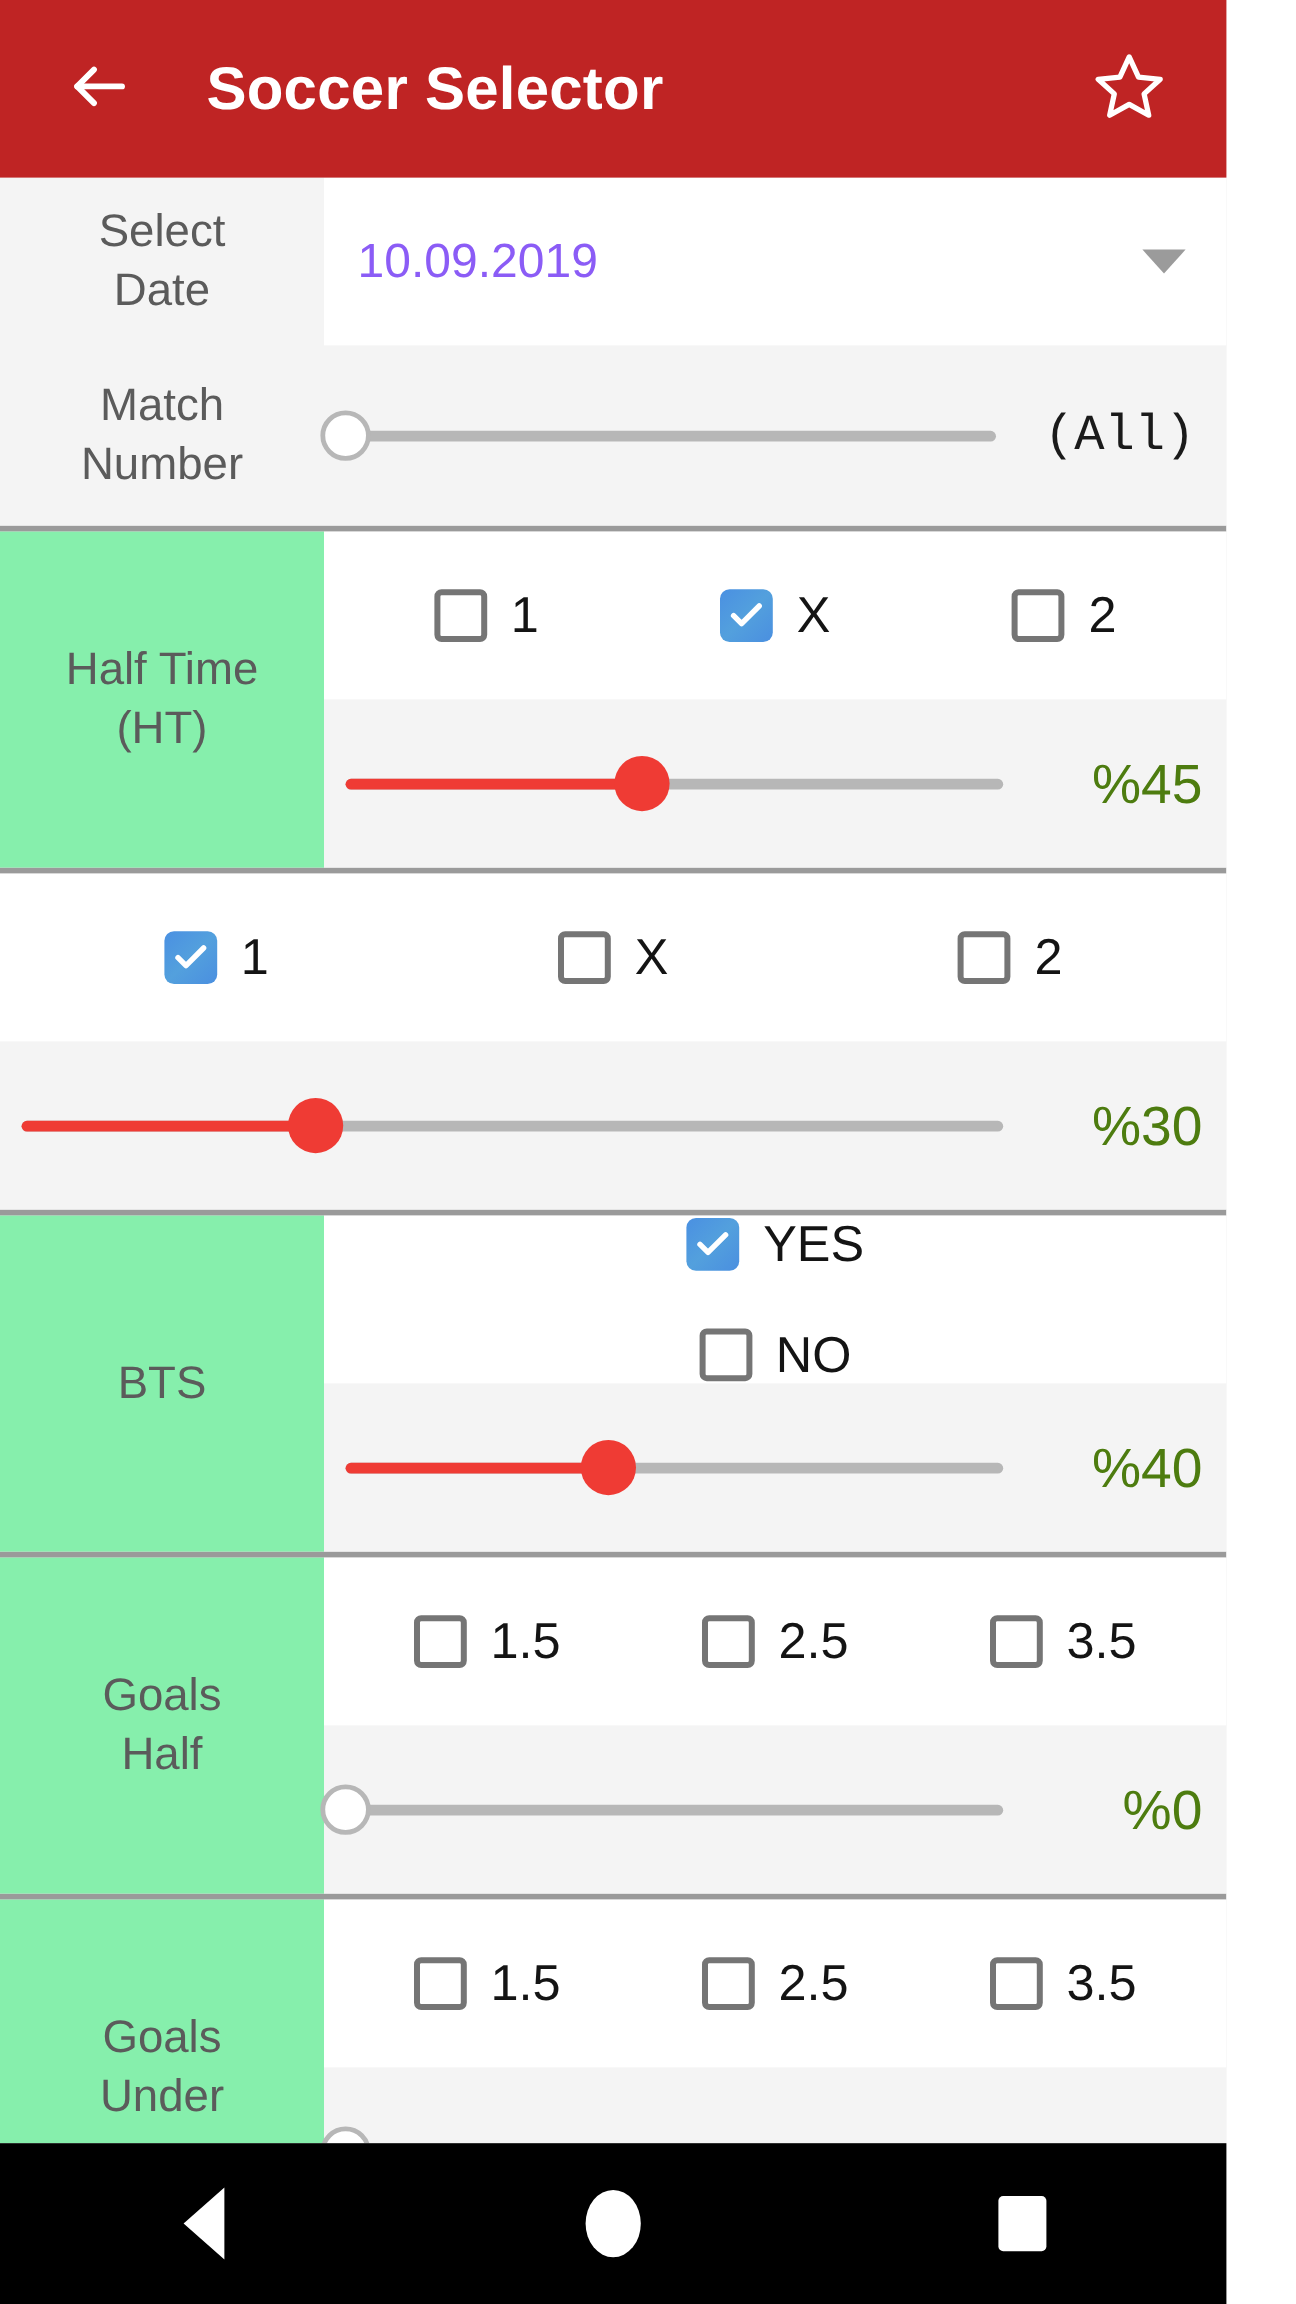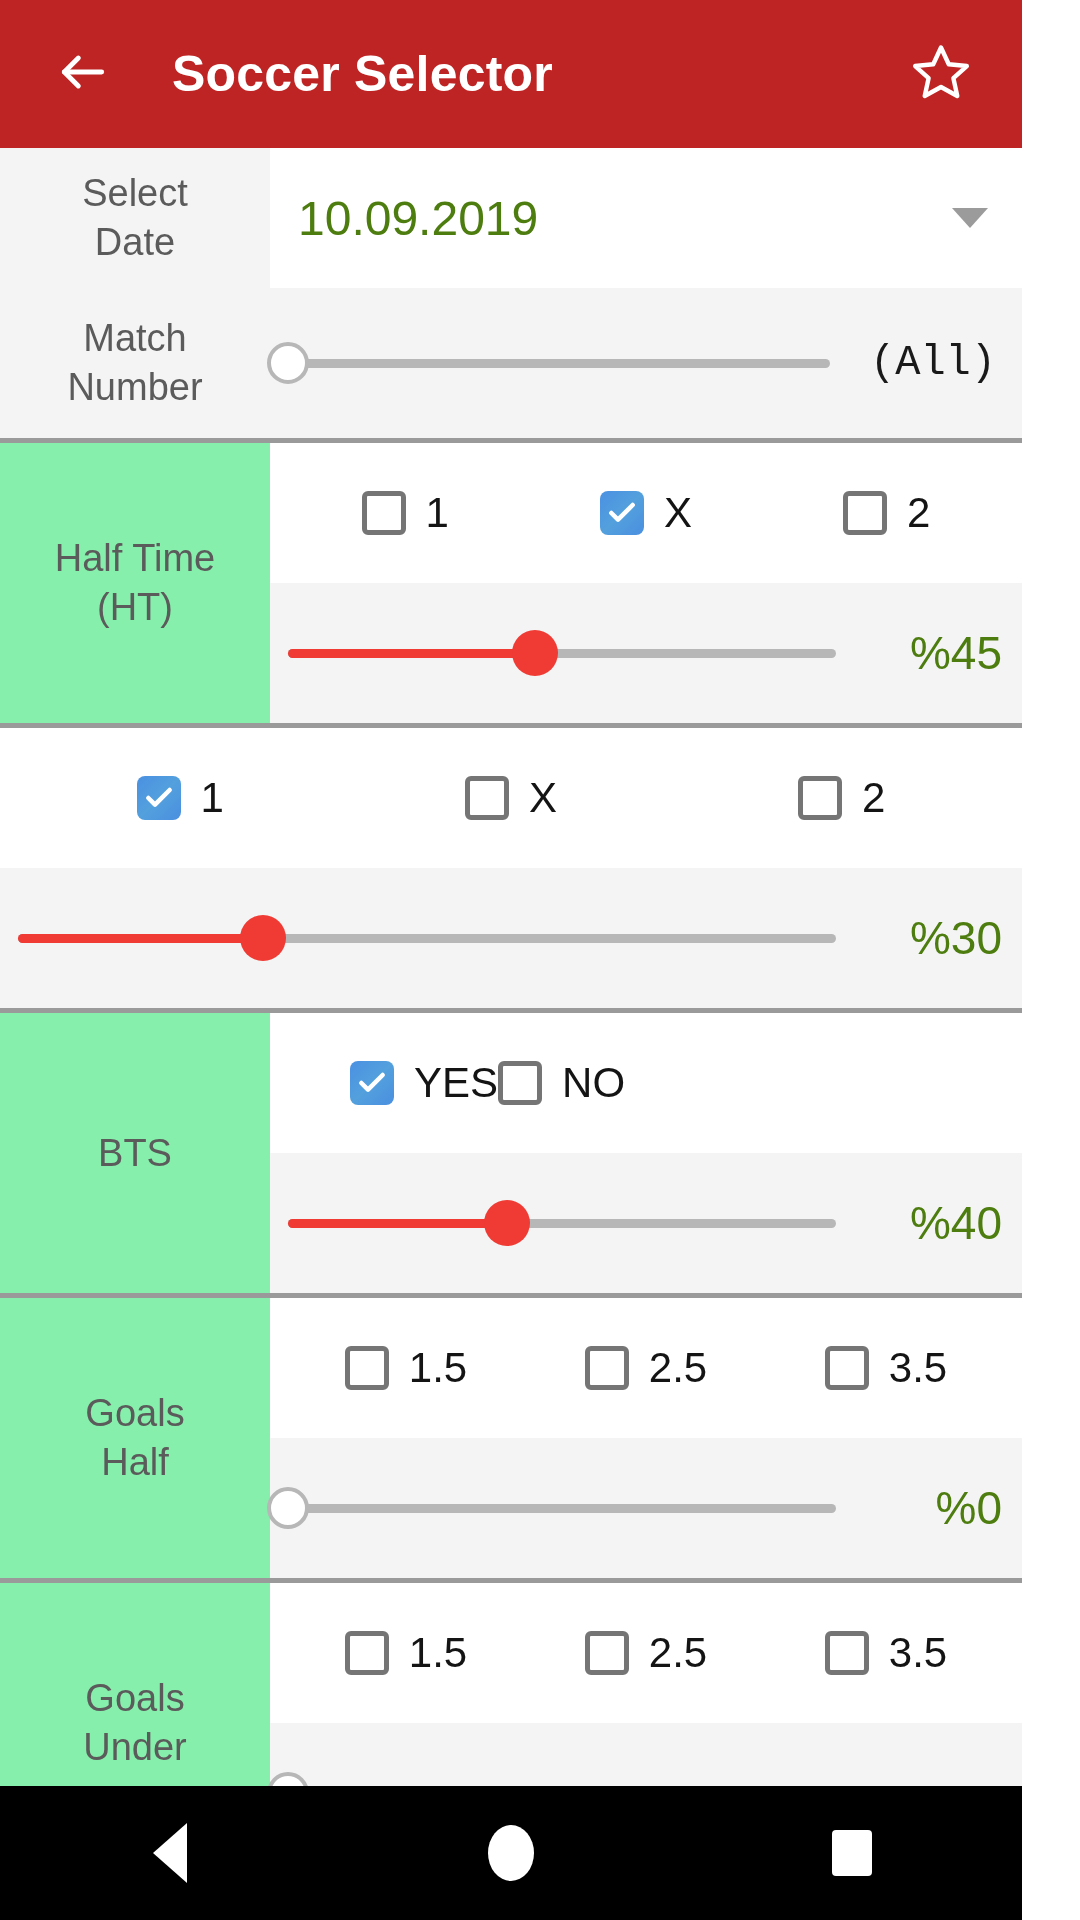--- a/index.html
+++ b/index.html
@@ -78,21 +78,21 @@
   .right-col { flex: 1 1 auto; }
 
   
   .sec-date .right-col {
     background: #ffffff;
     height: 140px;
     display: flex; align-items: center;
     padding: 0 34px 0 28px;
   }
   .date-value {
-    font-size: 48px; color: #4d7c0f;
+    font-size: 40px; color: #8b5cf6;
     flex: 1 1 auto;
   }
   .caret {
     width: 0; height: 0;
     border-left: 18px solid transparent;
     border-right: 18px solid transparent;
     border-top: 20px solid #9b9b9b;
   }
 
   
@@ -148,21 +148,21 @@
   .sec-match .slider-strip { height: 150px; padding-right: 26px; }
   .sec-match .slider-value { font-size: 42px; color: #1a1a1a; width: 150px; font-family: Liberation Mono, monospace; }
 
   
   .check-strip {
     background: #ffffff;
     height: 140px;
     display: flex; align-items: center;
   }
   .check-strip.three { justify-content: space-around; padding: 0 16px; }
-  .check-strip.two { justify-content: flex-start; padding: 0 80px; }
+  .check-strip.two { justify-content: space-between; padding: 0 80px; flex-direction: column; }
   .check-item {
     display: flex; align-items: center;
     gap: 20px;
   }
   .cbox {
     width: 44px; height: 44px;
     border-radius: 6px;
     border: 5px solid #757575;
     background: #ffffff;
     flex: 0 0 auto;

